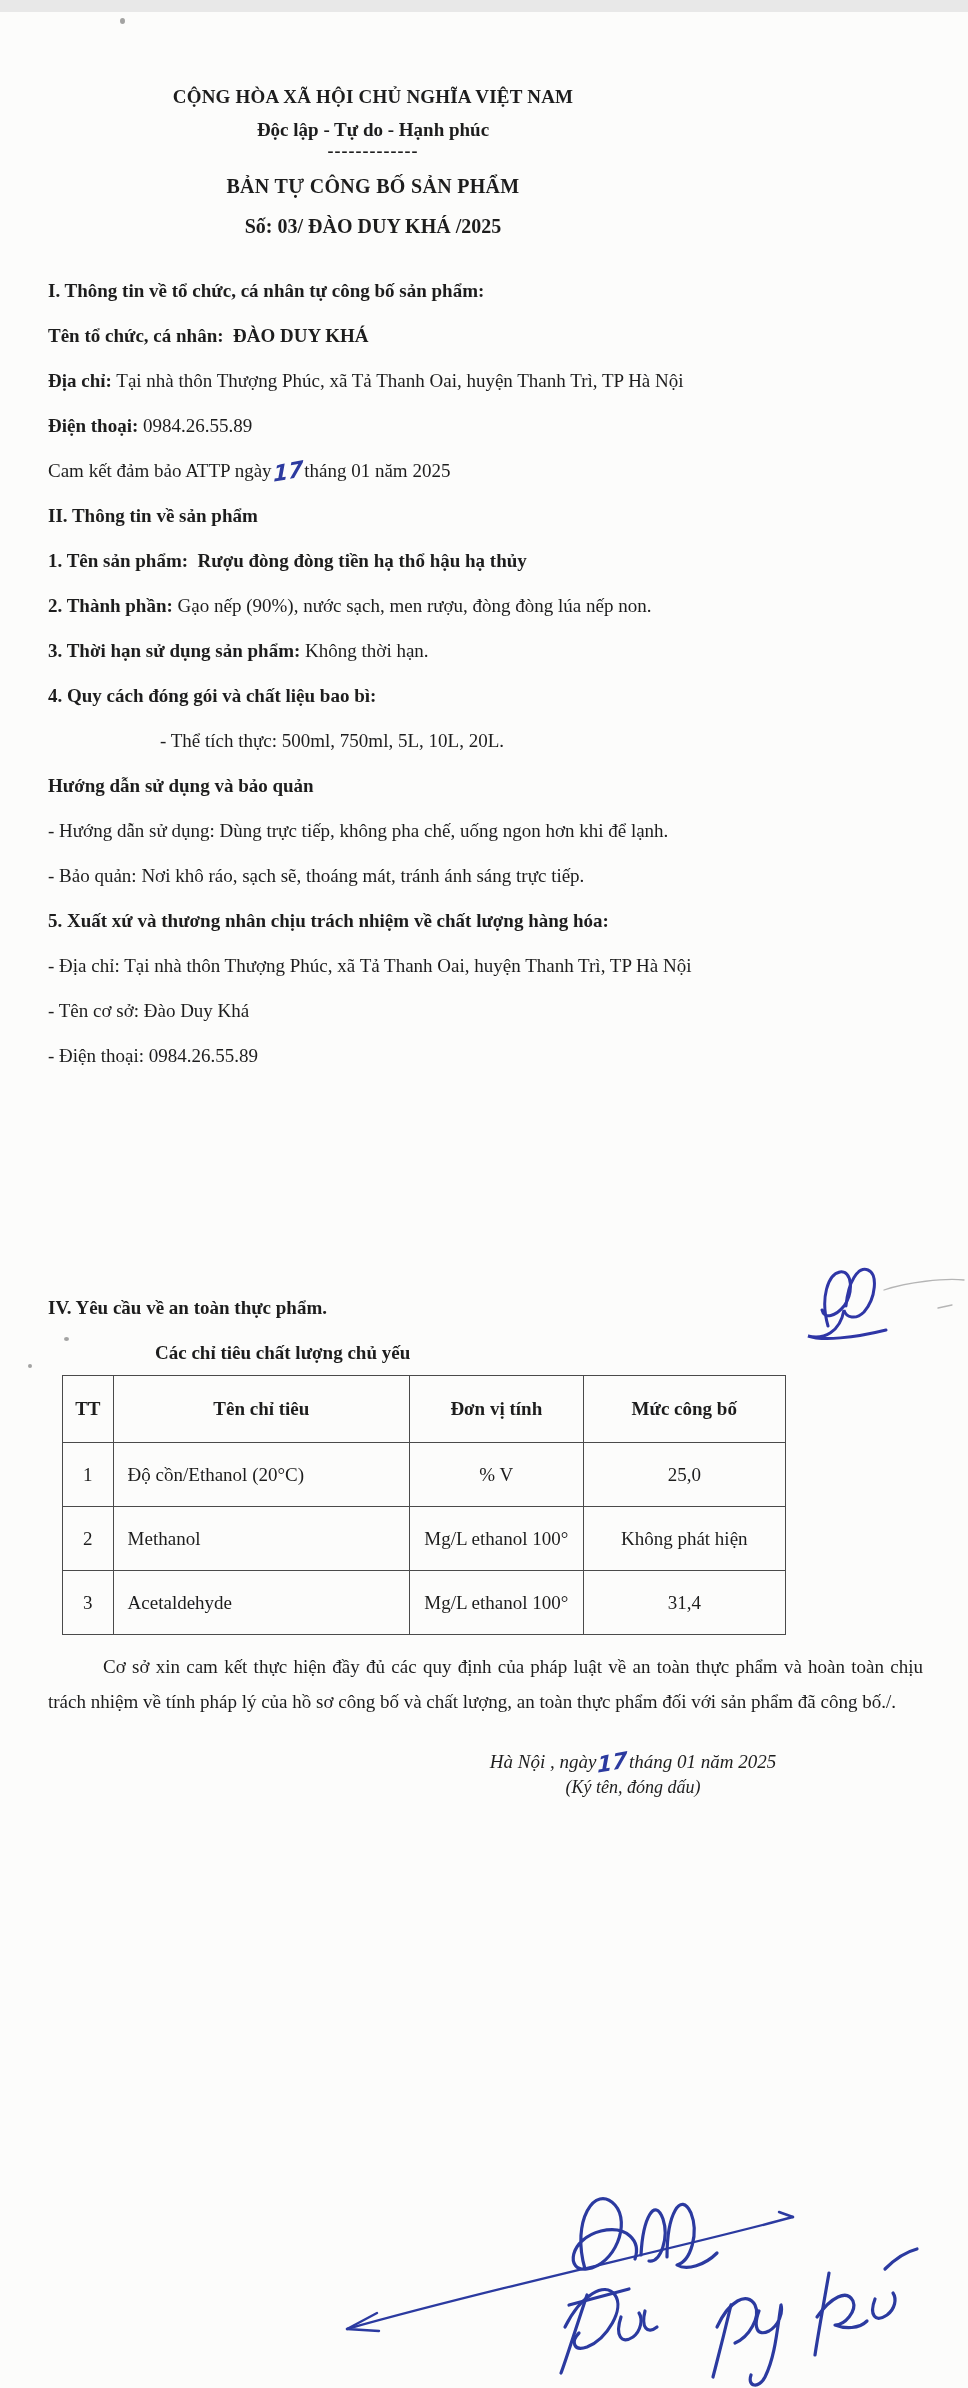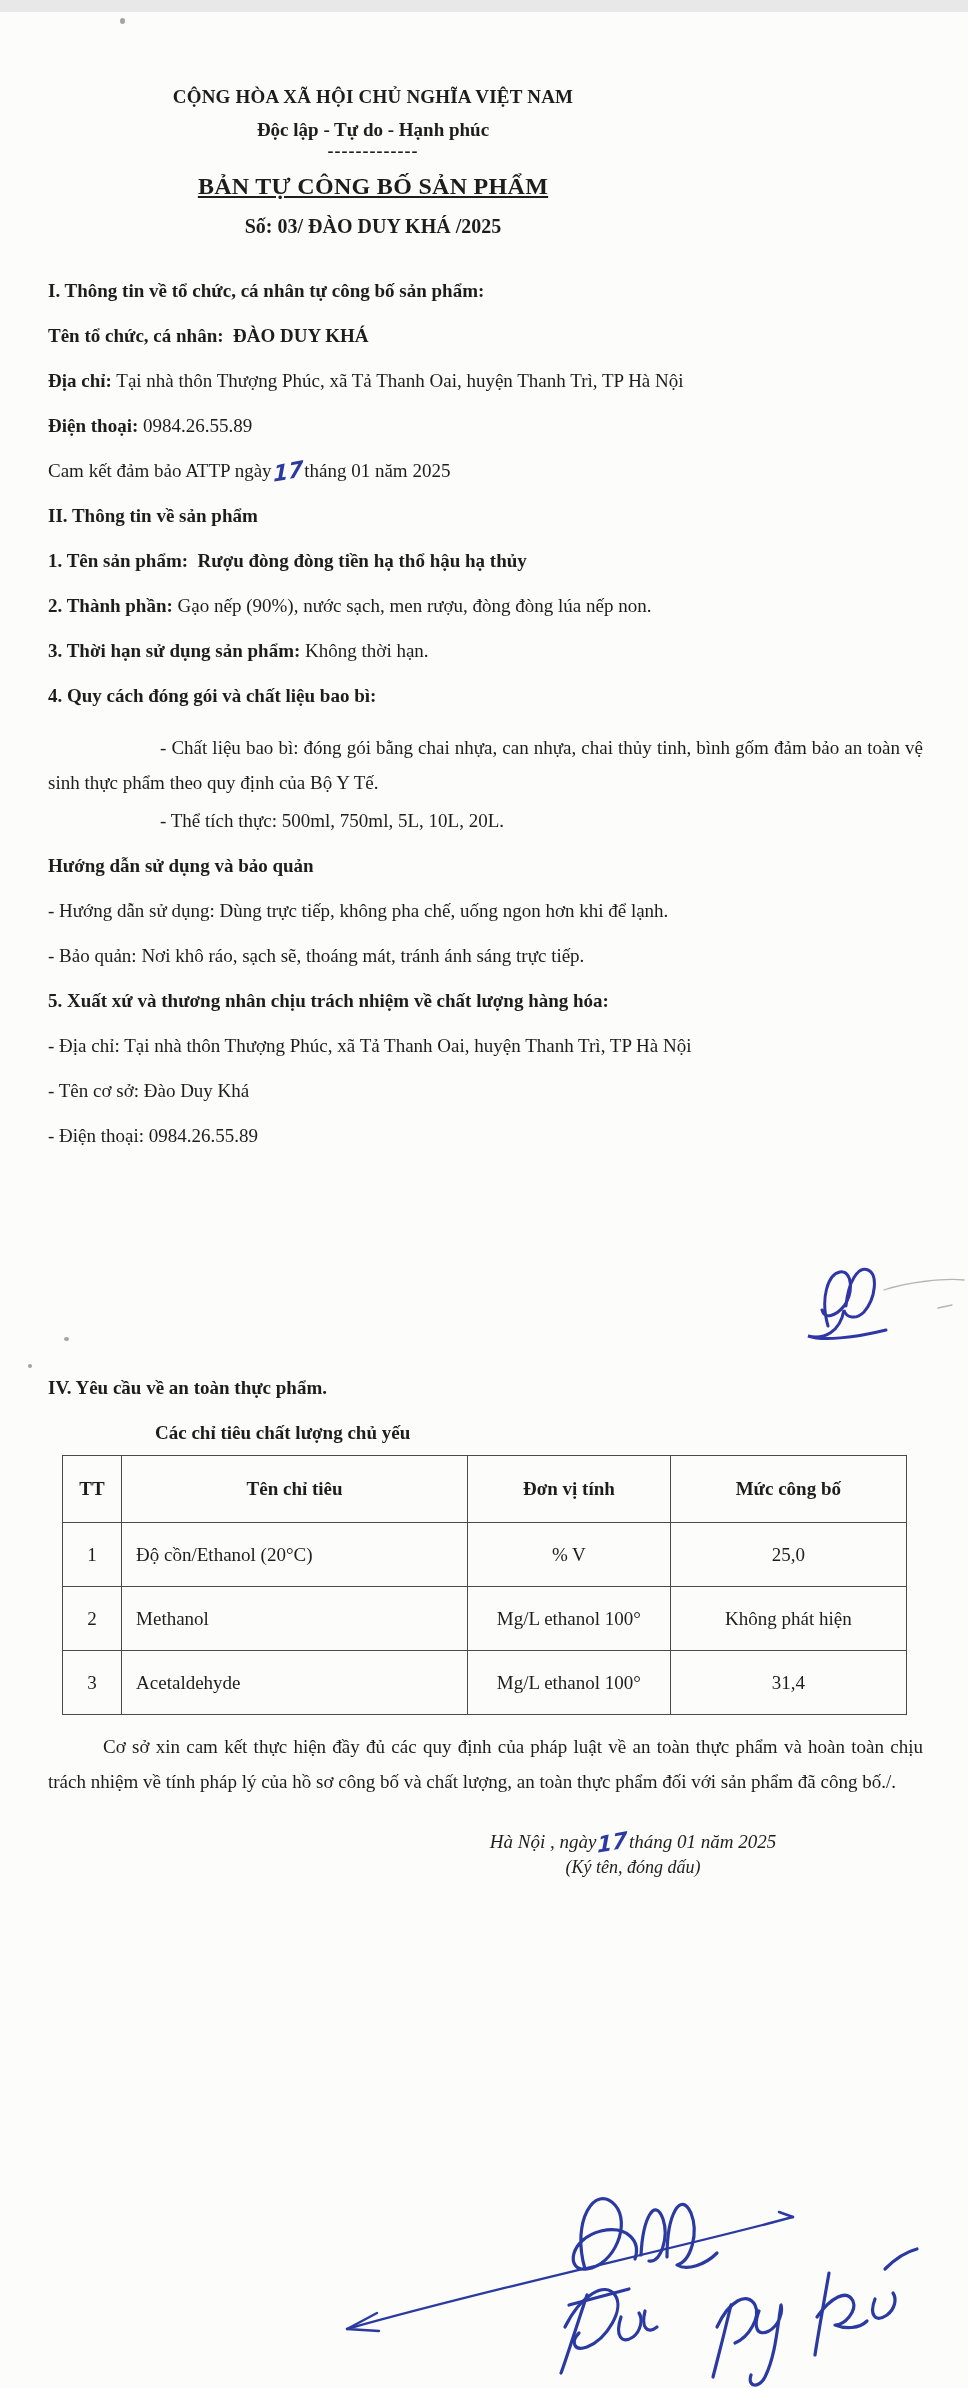--- a/index.html
+++ b/index.html
@@ -11,32 +11,32 @@
     overflow:hidden;
     font-family:"Liberation Serif", serif;
     color:#1d1d1d;
   }
   .content{padding:74px 45px 0 48px;}
   
   .hdr{width:650px;text-align:center;margin-bottom:42px;}
   .hdr .l1{font-weight:bold;font-size:19px;line-height:21px;margin-bottom:12px;letter-spacing:.2px;}
   .hdr .l2{font-weight:bold;font-size:19px;line-height:21px;margin-bottom:2px;}
   .hdr .dashes{font-weight:bold;font-size:18px;line-height:18px;letter-spacing:1px;margin-bottom:14px;}
-  .hdr .title{font-weight:bold;font-size:24px;line-height:24px;margin-bottom:16px;letter-spacing:.3px;text-decoration:underline;}
+  .hdr .title{font-weight:bold;font-size:20px;line-height:24px;margin-bottom:16px;letter-spacing:.3px;}
   .hdr .num{font-weight:bold;font-size:20px;line-height:24px;}
   p{margin:0 0 24px;font-size:19px;line-height:21px;}
   p.wrap{line-height:35px;margin-bottom:10px;text-align:justify;}
   p.wrap40{line-height:40px;margin-bottom:8px;text-align:justify;}
   .b{font-weight:bold;}
   .i{font-style:italic;}
   .ind{ text-indent:112px;}
   .ind2{text-indent:55px;}
   .criteria{margin-left:107px;font-weight:bold;margin-bottom:12px;}
   
-  table.qt{border-collapse:collapse;margin:0 0 14px 14px;width:845px;table-layout:fixed;}
+  table.qt{border-collapse:collapse;margin:0 0 14px 14px;width:724px;table-layout:fixed;}
   .qt th,.qt td{border:1.5px solid #4a4a4a;font-size:19px;padding:2px 6px;}
   .qt th{font-weight:bold;height:62px;text-align:center;}
   .qt td{height:59px;text-align:center;}
   .qt td.name{text-align:left;padding-left:14px;}
   .col-tt{width:7%;} .col-name{width:41%;} .col-unit{width:24%;} .col-level{width:28%;}
   
   .signoff{margin-left:355px;width:460px;text-align:center;margin-top:30px;}
   .signoff .date{font-style:italic;font-size:19px;line-height:26px;}
   .signoff .rep{font-weight:bold;font-size:20px;line-height:26px;}
   .signoff .note{font-style:italic;font-size:18px;line-height:24px;}
@@ -68,21 +68,20 @@
     <p><span class="b">Tên tổ chức, cá nhân:</span>&nbsp; <span class="b">ĐÀO DUY KHÁ</span></p>
     <p><span class="b">Địa chỉ:</span> <span>Tại nhà thôn Thượng Phúc, xã Tả Thanh Oai, huyện Thanh Trì, TP Hà Nội</span></p>
     <p><span class="b">Điện thoại:</span> <span>0984.26.55.89</span></p>
     <p><span>Cam kết đảm bảo ATTP ngày</span><span class="hw">17</span><span>tháng  01 năm 2025</span></p>
 
     <p class="b">II. Thông tin về sản phẩm</p>
     <p><span class="b">1. Tên sản phẩm:</span>&nbsp; <span class="b">Rượu đòng đòng tiền hạ thổ hậu hạ thủy</span></p>
     <p><span class="b">2. Thành phần:</span> <span>Gạo nếp (90%), nước sạch, men rượu, đòng đòng lúa nếp non.</span></p>
     <p><span class="b">3. Thời hạn sử dụng sản phẩm:</span> <span>Không thời hạn.</span></p>
     <p class="b">4. Quy cách đóng gói và chất liệu bao bì:</p>
-    <p class="wrap ind">- Chất liệu bao bì: đóng gói bằng chai nhựa, can nhựa, chai thủy tinh, bình gốm đảm bảo an toàn vệ sinh thực phẩm theo quy định của Bộ Y Tế.</p>
     <p class="ind">- Thể tích thực: 500ml, 750ml, 5L, 10L, 20L.</p>
     <p class="b">Hướng dẫn sử dụng và bảo quản</p>
     <p>- Hướng dẫn sử dụng: Dùng trực tiếp, không pha chế, uống ngon hơn khi để lạnh.</p>
     <p>- Bảo quản: Nơi khô ráo, sạch sẽ, thoáng mát, tránh ánh sáng trực tiếp.</p>
     <p class="b">5. Xuất xứ và thương nhân chịu trách nhiệm về chất lượng hàng hóa:</p>
     <p>- Địa chỉ: Tại nhà thôn Thượng Phúc, xã Tả Thanh Oai, huyện Thanh Trì, TP Hà Nội</p>
     <p>- Tên cơ sở: Đào Duy Khá</p>
     <p>- Điện thoại: 0984.26.55.89</p>
 
 

